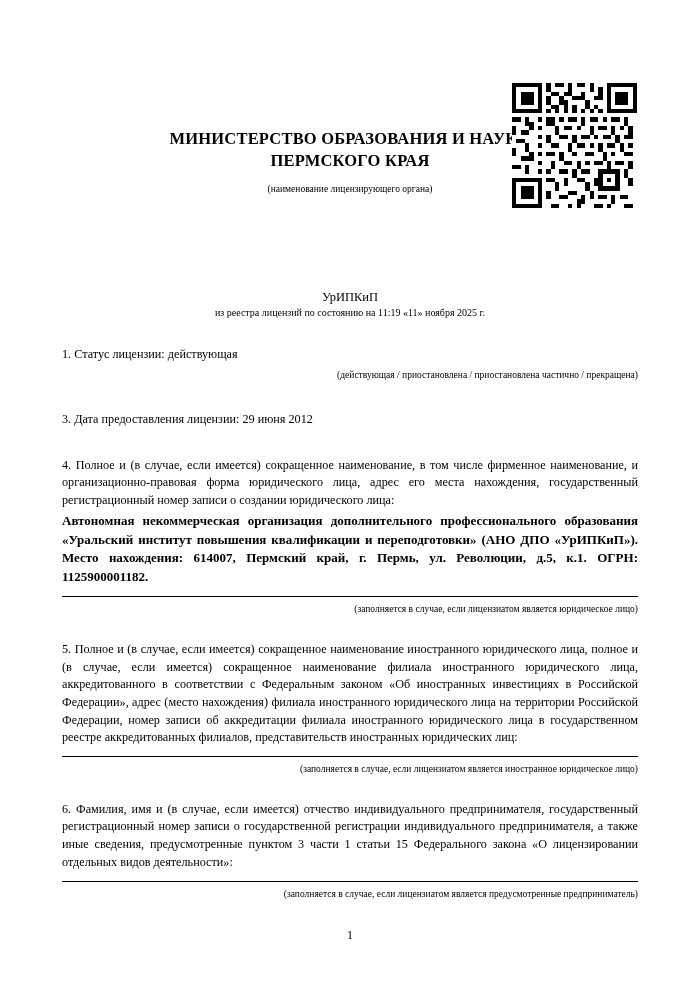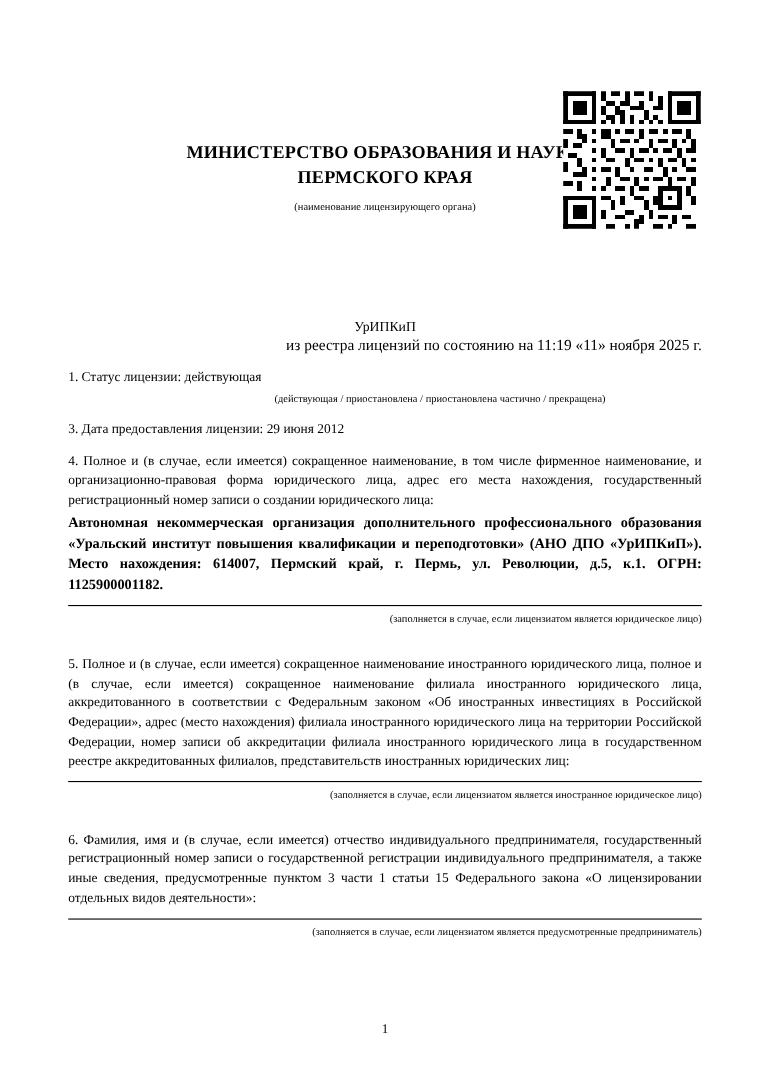--- a/index.html
+++ b/index.html
@@ -50,39 +50,39 @@
     font-size: 9.5px;
     margin-top: 12px;
   }
   .doc-kind {
     text-align: center;
     font-size: 12.5px;
     margin-top: 93px;
     line-height: 1.6;
   }
   .doc-state {
-    text-align: right;
-    font-size: 14px;
+    text-align: center;
+    font-size: 10px;
   }
   .section {
     font-size: 12.2px;
     text-align: justify;
     line-height: 1.45;
-    margin-top: 11px;
+    margin-top: 28px;
   }
   .section.tight {
     margin-top: 24px;
   }
   .sub-caption {
     text-align: right;
     font-size: 9.5px;
     margin-top: 6px;
   }
   .sub-caption.indent-left {
-    text-align: center;
+    text-align: right;
     padding-left: 100px;
   }
   .body-text {
     font-size: 13px;
     text-align: justify;
     line-height: 1.45;
     margin-top: 2px;
     font-weight: bold;
   }
   .rule {

